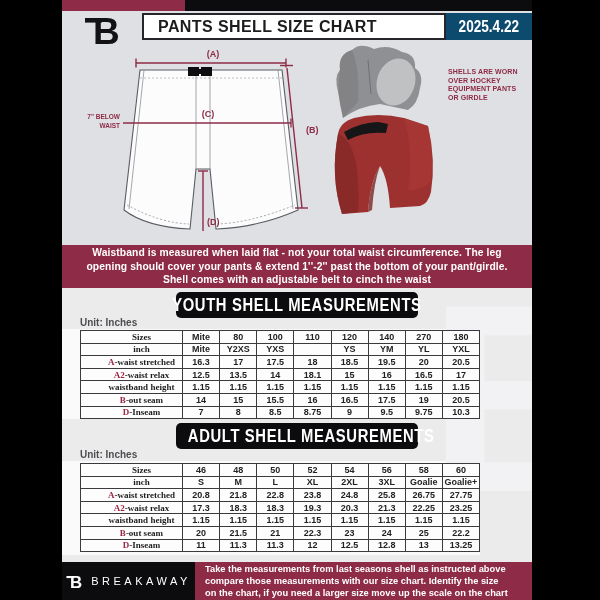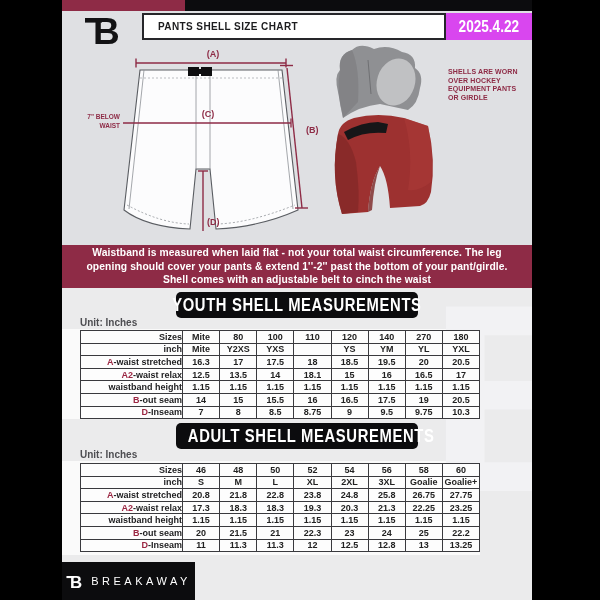--- a/index.html
+++ b/index.html
@@ -5,22 +5,22 @@
   html,body{margin:0;padding:0;}
   body{width:600px;height:600px;background:#000;font-family:"Liberation Sans",sans-serif;position:relative;overflow:hidden;}
   *{box-sizing:border-box;}
   .page{position:absolute;left:62px;top:0;width:470px;height:600px;background:#dfe0e3;overflow:hidden;}
   .abs{position:absolute;}
   
   .strip-maroon{left:0;top:0;width:123px;height:11px;background:#8e2b46;}
   .strip-black{left:123px;top:0;width:347px;height:11px;background:#0c0c0e;}
   
   .logo-header{left:22px;top:11px;width:44px;height:36px;}
-  .title-box{left:80px;top:13px;width:304px;height:27px;background:#ffffff;border:2px solid #26262a;display:flex;align-items:center;padding-left:14px;font-size:10px;font-weight:600;letter-spacing:.4px;color:#1c1c1e;}
-  .date-box{left:384px;top:13px;width:86px;height:27px;background:#d946ef;display:flex;align-items:center;justify-content:center;}
+  .title-box{left:80px;top:13px;width:304px;height:27px;background:#ffffff;border:2px solid #26262a;display:flex;align-items:center;padding-left:14px;font-size:16px;font-weight:600;letter-spacing:.4px;color:#1c1c1e;}
+  .date-box{left:384px;top:13px;width:86px;height:27px;background:#0c4a6e;display:flex;align-items:center;justify-content:center;}
   .date-box .condensed{color:#fff;font-size:17px;font-weight:700;}
   .condensed{display:inline-block;transform:scaleX(.8);transform-origin:center;white-space:nowrap;}
   
   .pants-diagram{left:58px;top:42px;width:205px;height:200px;}
   .waist-note{left:16px;top:112px;width:42px;text-align:right;color:#8e2b46;font-size:6.5px;font-weight:700;line-height:9px;}
   .shell-photo{left:268px;top:42px;width:112px;height:192px;}
   .shell-note{left:386px;top:68px;width:74px;color:#8e2b46;font-size:7px;font-weight:700;line-height:8.6px;letter-spacing:.1px;}
   
   .info-banner{left:0;top:245px;width:470px;height:43px;background:#8e2b46;color:#fff;display:flex;flex-direction:column;justify-content:center;text-align:center;font-size:10.3px;font-weight:700;line-height:13.6px;letter-spacing:.1px;align-items:center;}
   
@@ -36,21 +36,21 @@
   #adult-heading{top:423px;padding-left:28px;}
   .unit{left:18px;width:400px;text-align:left;font-size:10px;font-weight:700;color:#4e4e52;}
   #youth-unit{top:317px;}
   #adult-unit{top:449px;}
   
   .mtable{left:18px;width:400px;border-top:1px solid #3a3a3e;border-left:1px solid #3a3a3e;}
   #youth-table{top:330px;}
   #adult-table{top:463px;}
   .trow{display:grid;grid-template-columns:102px repeat(8,1fr);height:12.6px;}
   .tcell{border-right:1px solid #3a3a3e;border-bottom:1px solid #3a3a3e;background:#fdfdfd;display:flex;align-items:center;justify-content:center;font-size:9px;font-weight:600;color:#222;overflow:hidden;}
-  .tlabel{justify-content:flex-end;padding-left:20px;font-weight:700;color:#1d1d1f;}
+  .tlabel{justify-content:center;padding-left:20px;font-weight:700;color:#1d1d1f;font-family:Liberation Serif, serif;}
   .thead .tcell{font-weight:700;}
   .pre{color:#9b2743;}
   
   .footer-black{left:0;top:562px;width:133px;height:38px;background:#0c0c0e;display:flex;align-items:center;justify-content:center;gap:5px;}
   .brand-text{color:#fff;font-size:11px;font-weight:400;letter-spacing:3.5px;}
   .footer-note{left:133px;top:562px;width:337px;height:38px;background:#8e2b46;color:#fff;font-size:9.3px;font-weight:700;line-height:12.3px;display:flex;flex-direction:column;justify-content:center;padding-left:10px;letter-spacing:0;}
   .mlabel{font-size:9px;font-weight:700;fill:#8e2b46;font-family:"Liberation Sans",sans-serif;}
 </style>
 </head>
 <body>
@@ -340,14 +340,19 @@
       </div>
     </div>
 
   <div class="abs footer-black">
     <svg width="20" height="18" viewBox="0 0 44 36">
       <rect x="1" y="7" width="17" height="4.6" fill="#ffffff"></rect>
       <text x="9" y="33" font-size="37" font-weight="900" fill="#ffffff" font-family="Liberation Sans, sans-serif">B</text>
     </svg>
     <span class="brand-text">BREAKAWAY</span>
   </div>
+  <div class="abs footer-note">
+      <div>Take the measurements from last seasons shell as instructed above</div>
+      <div>compare those measurements  with our size chart. Identify the size</div>
+      <div>on the chart, if you need a larger size move up the scale on the chart</div>
+    </div>
 
 </div>
 
 </body></html>

